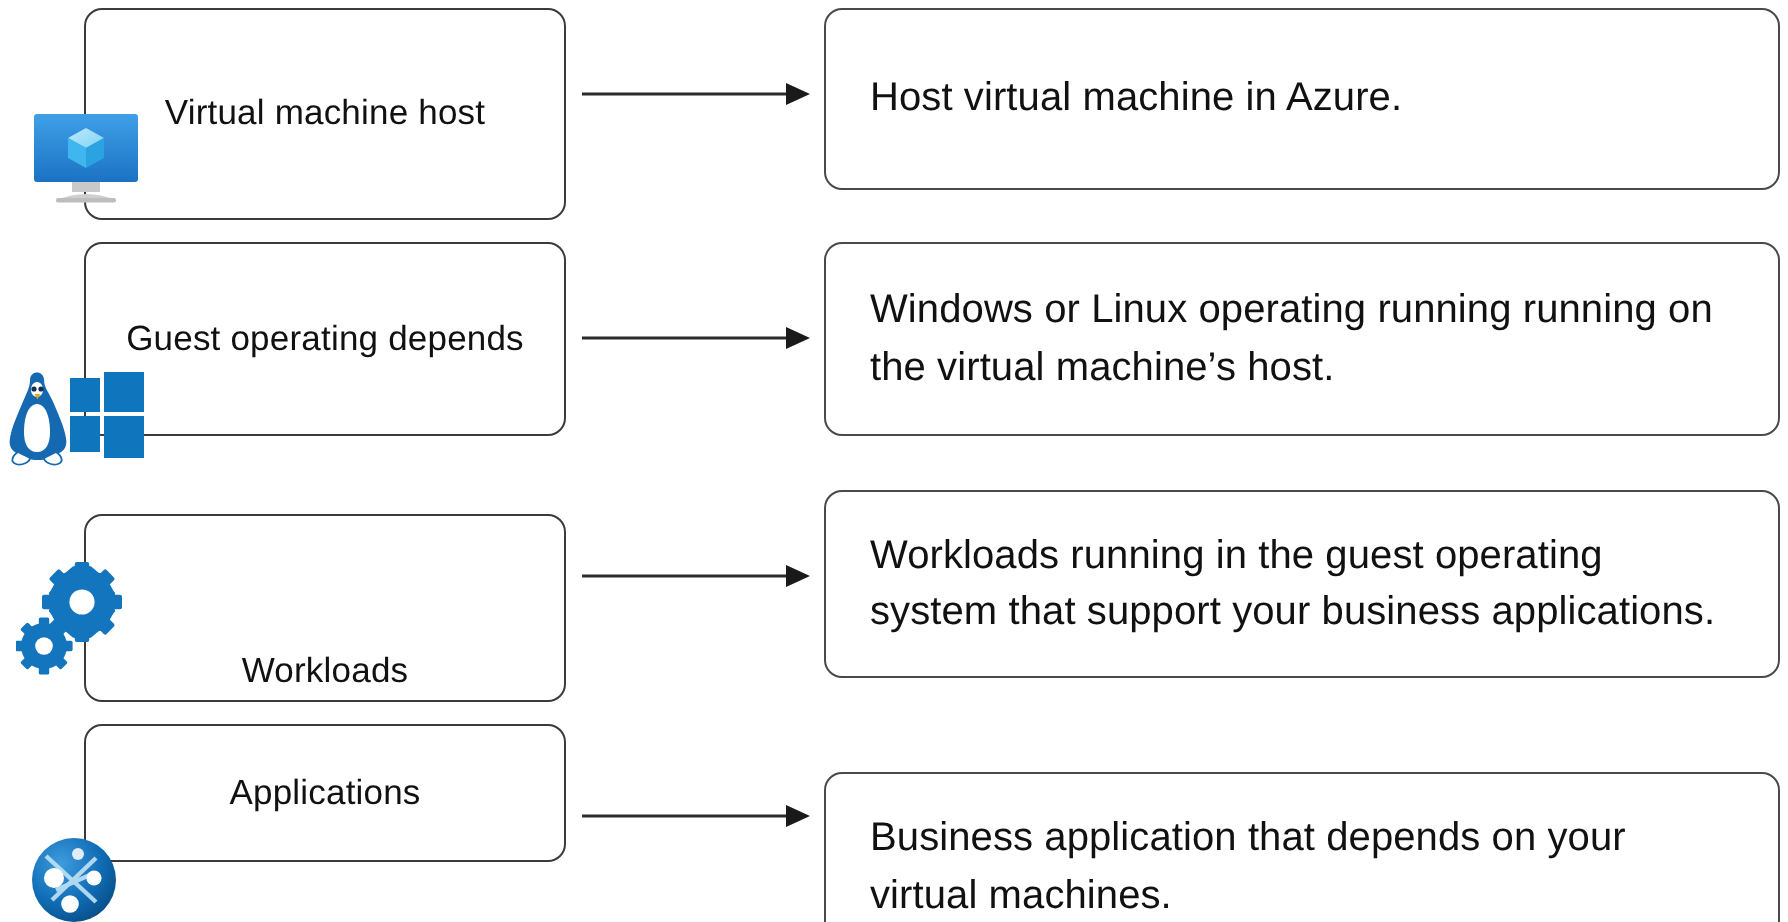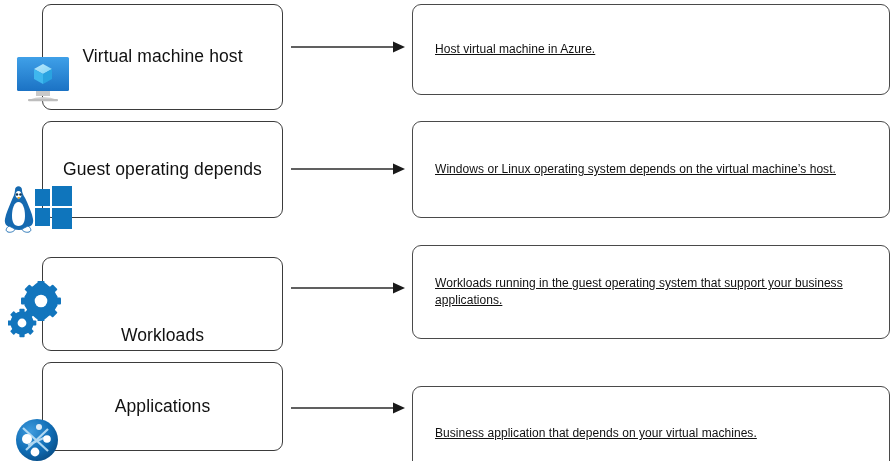--- a/index.html
+++ b/index.html
@@ -57,26 +57,25 @@
     border: 1.3px solid #4a4a4a;
     border-radius: 9px;
     background: #ffffff;
     display: flex;
     align-items: center;
     justify-content: flex-start;
     padding: 4px 22px;
     z-index: 2;
   }
   .desc-box .txt {
-    font-size: 12px;
+    font-size: 20px;
     line-height: 1.42;
     color: #111111;
     text-align: left;
     letter-spacing: 0.05px;
-    text-decoration: underline;
   }
   
   .arrow {
     position: absolute;
     left: 291px;
     width: 116px;
     height: 14px;
     z-index: 1;
   }
   .arrow svg { display: block; }
@@ -142,21 +141,21 @@
     </div>
 
     <div class="arrow" style="top:162px;">
       <svg width="116" height="14" viewBox="0 0 116 14">
         <line x1="0" y1="7" x2="104" y2="7" stroke="#2B2B2B" stroke-width="1.6"></line>
         <polygon points="102,1.5 114,7 102,12.5" fill="#1A1A1A"></polygon>
       </svg>
     </div>
 
     <div class="desc-box" style="top:121px;height:97px;">
-      <span class="txt">Windows or Linux operating system depends on the virtual machine’s host.</span>
+      <span class="txt">Windows or Linux operating running running on the virtual machine’s host.</span>
     </div>
 
     <div class="icon" style="left:2px;top:182px;width:72px;height:56px;">
       <svg width="72" height="56" viewBox="0 0 72 56">
 
         <g transform="translate(1,4)">
           <path d="M19 4 C19 -1 12 -1 12 4 C12 8 10 11 8 16 C6 21 3 27 2 33 C1 38 4 41 8 41 C10 45 22 45 24 41 C28 41 31 38 30 33 C29 27 26 21 24 16 C22 11 19 8 19 4 Z" fill="#1569B0"></path>
           <path d="M15.5 5 C13.5 5 12.5 7 12.5 9 C12.5 11 14 12.5 15.5 12.5 C17 12.5 18.5 11 18.5 9 C18.5 7 17.5 5 15.5 5 Z" fill="#ffffff"></path>
           <circle cx="14" cy="8.5" r="1.3" fill="#10324F"></circle>
           <circle cx="17.5" cy="8.5" r="1.3" fill="#10324F"></circle>
@@ -224,21 +223,21 @@
             <rect x="-2.6" y="8.3" width="5.2" height="6" rx="0.8" transform="rotate(45)"></rect>
             <rect x="-14.3" y="-2.6" width="6" height="5.2" rx="0.8" transform="rotate(45)"></rect>
             <rect x="8.3" y="-2.6" width="6" height="5.2" rx="0.8" transform="rotate(45)"></rect>
           </g>
         </g>
       </svg>
     </div>
   </div>
 
   <div class="row" style="top:0px;height:0;">
-    <div class="label-box" style="top:362px;height:89px;">
+    <div class="label-box" style="top:362px;height:69px;">
       <span class="txt">Applications</span>
     </div>
 
     <div class="arrow" style="top:401px;">
       <svg width="116" height="14" viewBox="0 0 116 14">
         <line x1="0" y1="7" x2="104" y2="7" stroke="#2B2B2B" stroke-width="1.6"></line>
         <polygon points="102,1.5 114,7 102,12.5" fill="#1A1A1A"></polygon>
       </svg>
     </div>
 

